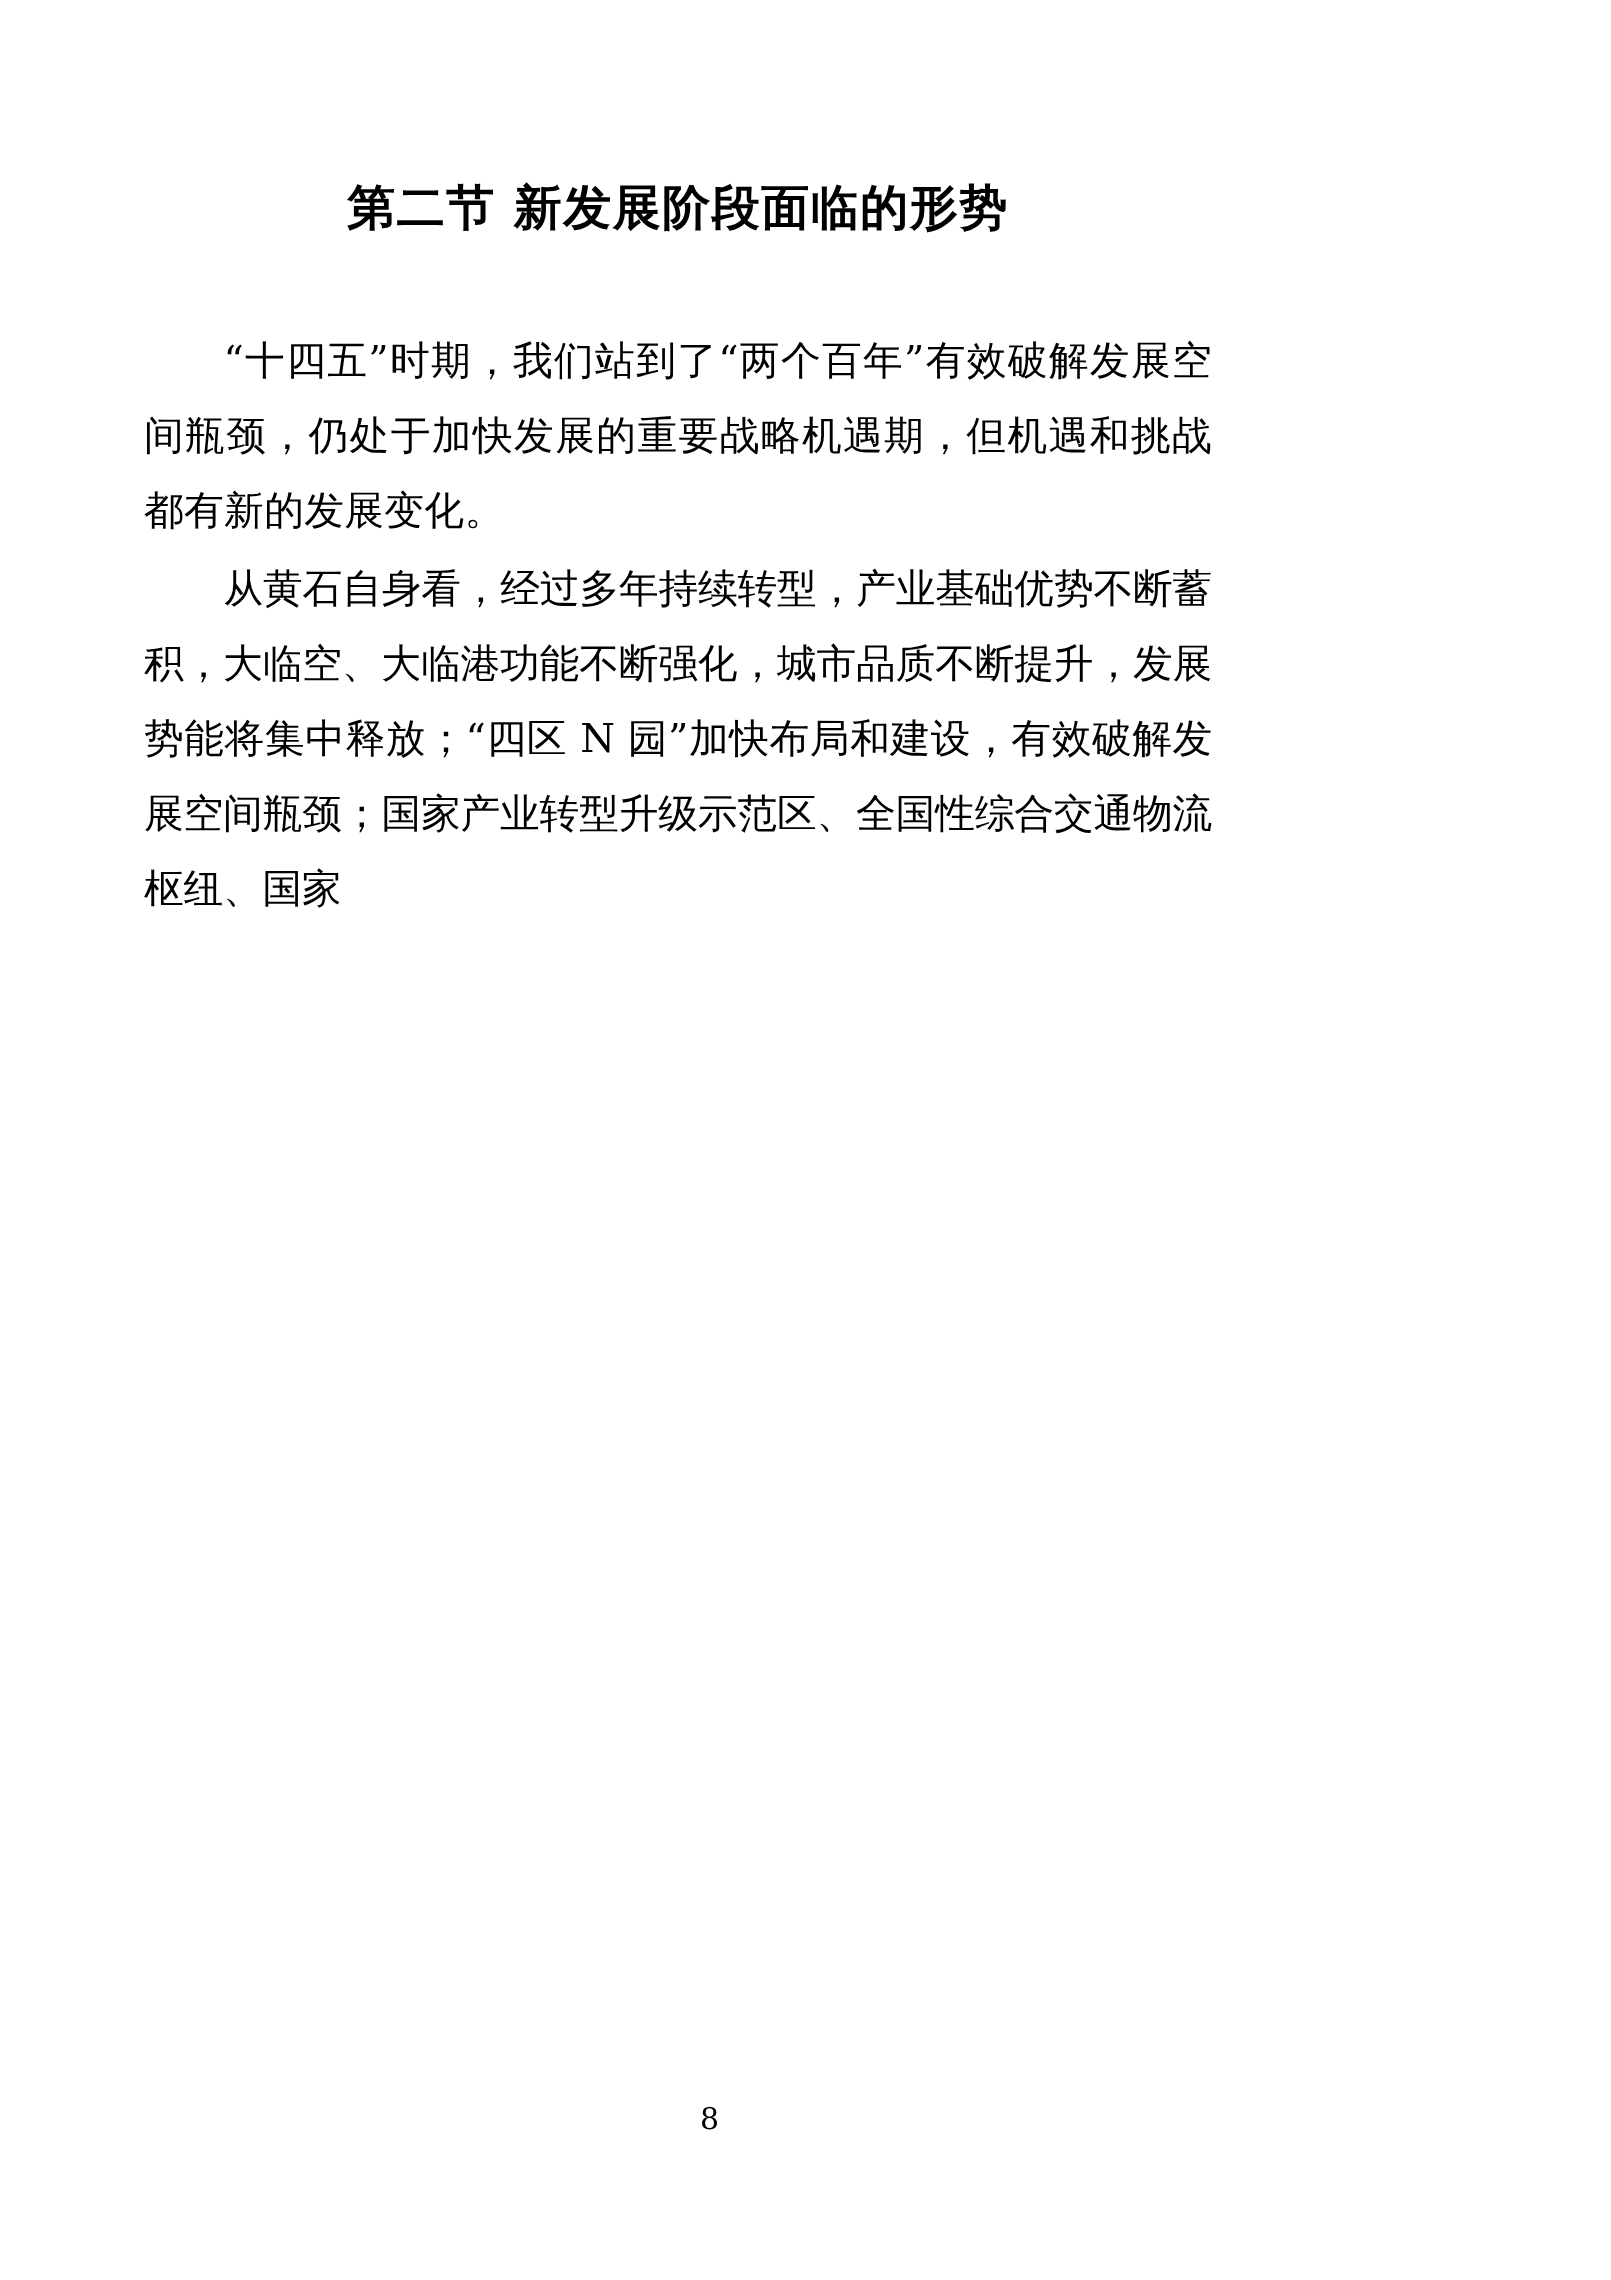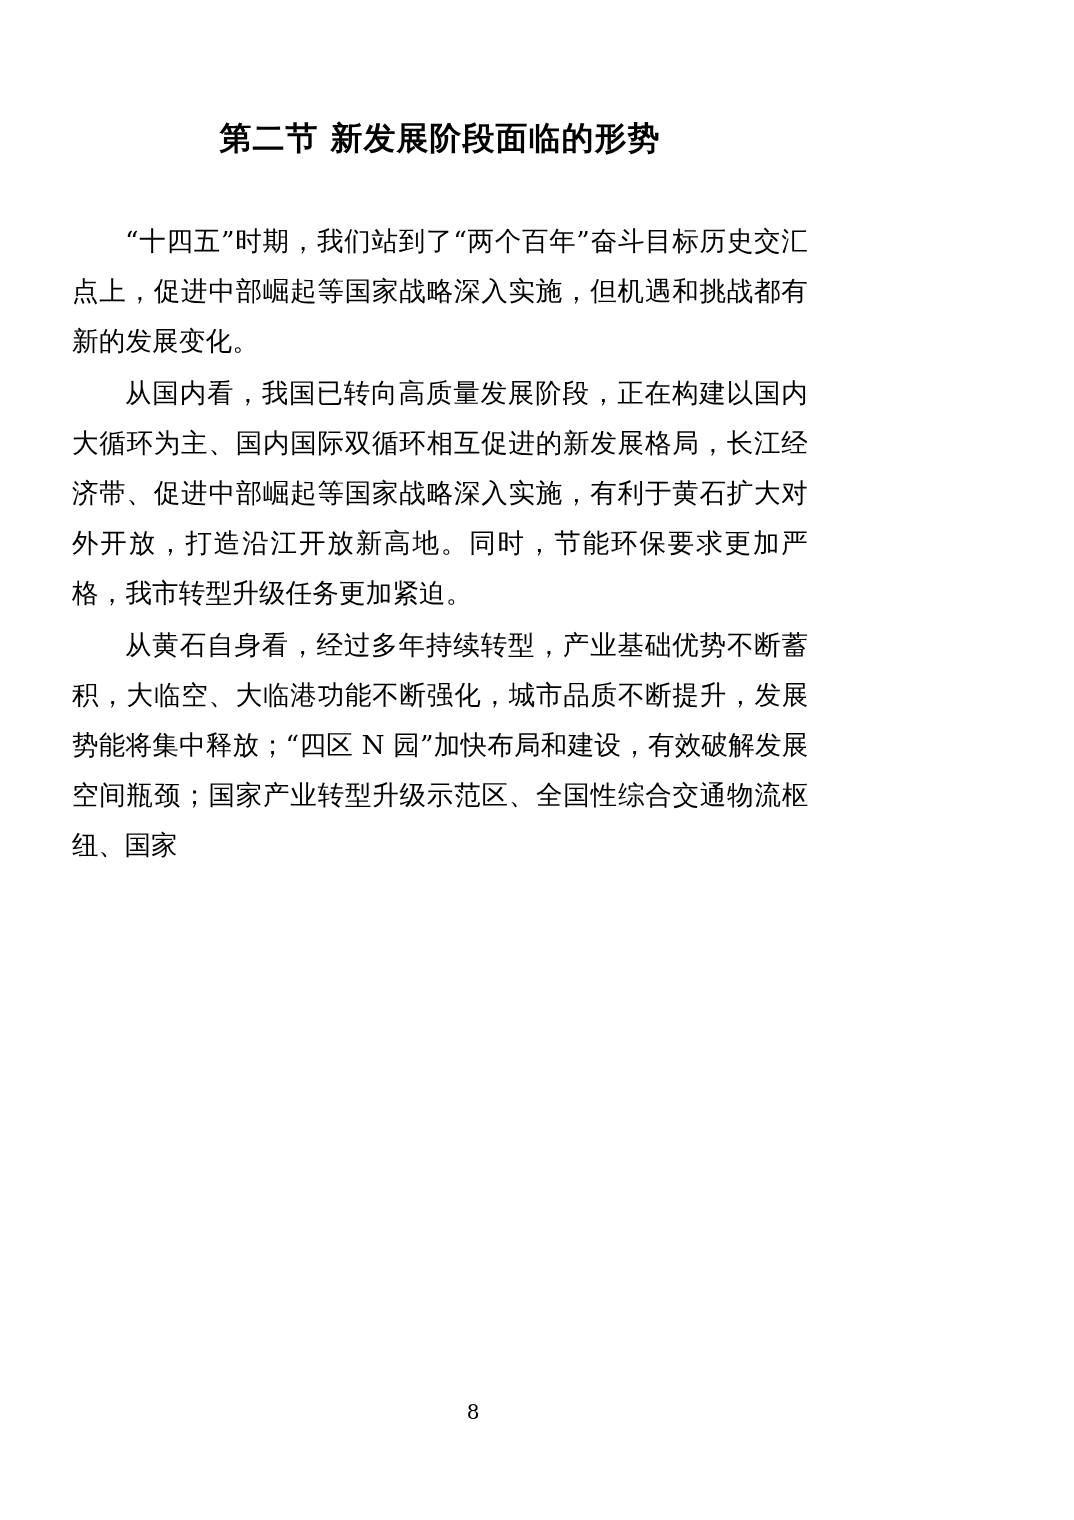--- a/index.html
+++ b/index.html
@@ -15,21 +15,21 @@
     position: relative;
     overflow: hidden;
   }
   .page {
     position: absolute;
     left: 0;
     top: 0;
     width: 946px;
     height: 1520px;
     box-sizing: border-box;
-    padding: 118px 138px 0 72px;
+    padding: 118px 138px 0 96px;
   }
   .doc-title {
     text-align: center;
     font-size: 32px;
     font-weight: bold;
     letter-spacing: 1px;
     margin: 0 0 56px 0;
     font-family: "DejaVu Serif", "Liberation Serif", serif;
     line-height: 1.3;
   }
@@ -62,20 +62,19 @@
   }
 </style>
 </head>
 <body>
 
 <div class="page">
 
   <h1 class="doc-title">第二节 新发展阶段面临的形势</h1>
 
   <div class="body-text">
-    <p>“十四五”时期，我们站到了“两个百年”奋斗目标历史交汇点上，促进中部崛起等国家战略深入实施，但机遇和挑战都有新的发展变化。</p>
-    <p>从国内看，我国已转向高质量发展阶段，正在构建以国内大循环为主、国内国际双循环相互促进的新发展格局，长江经济带、促进中部崛起等国家战略深入实施，有利于黄石扩大对外开放，打造沿江开放新高地。同时，节能环保要求更加严格，我市转型升级任务更加紧迫。</p>
+    <p>“十四五”时期，我们站到了“两个百年”有效破解发展空间瓶颈，仍处于加快发展的重要战略机遇期，但机遇和挑战都有新的发展变化。</p>
     <p class="tight">从黄石自身看，经过多年持续转型，产业基础优势不断蓄积，大临空、大临港功能不断强化，城市品质不断提升，发展势能将集中释放；“四区 N 园”加快布局和建设，有效破解发展空间瓶颈；国家产业转型升级示范区、全国性综合交通物流枢纽、国家</p>
   </div>
 
   <div class="page-number">8</div>
 
 </div>
 
 </body></html>

